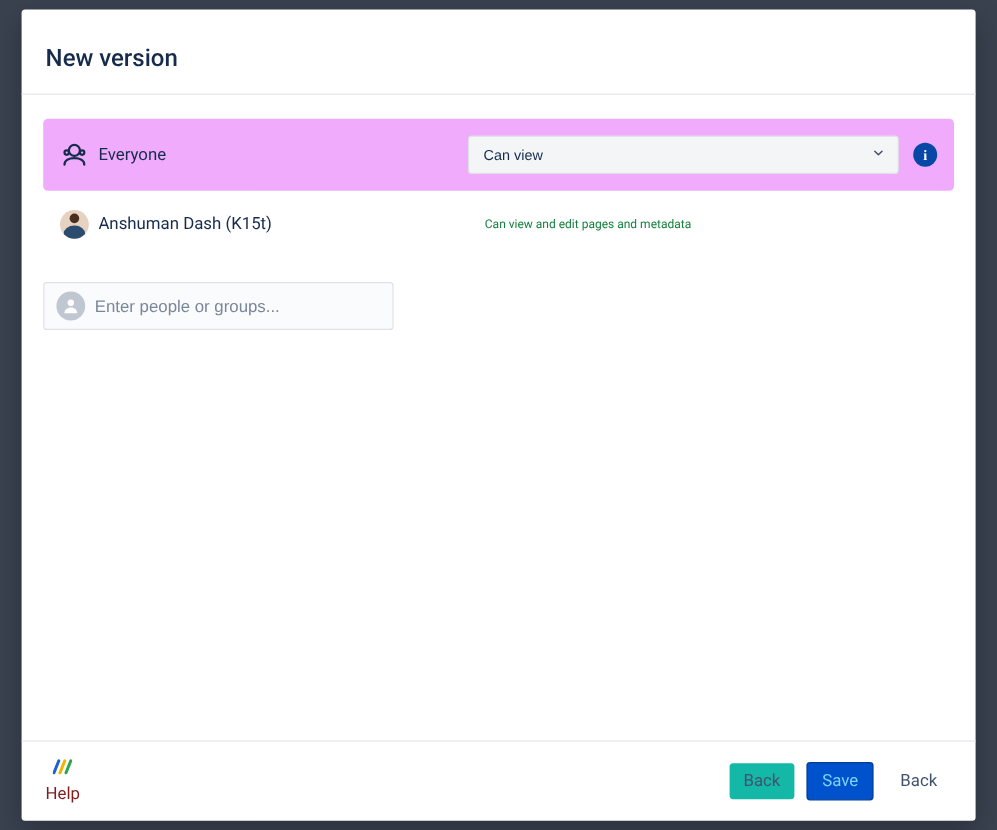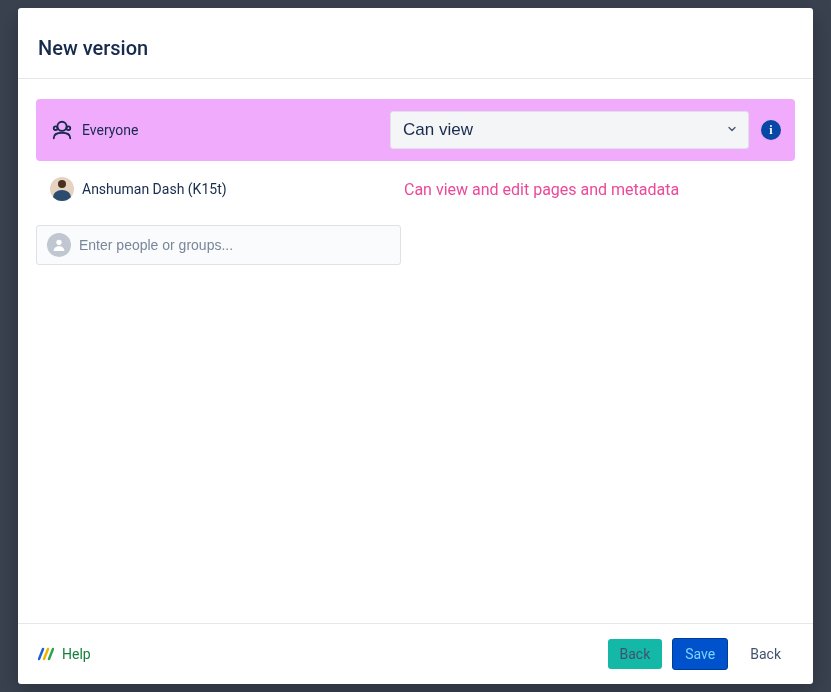--- a/index.html
+++ b/index.html
@@ -84,21 +84,21 @@
     }
     .select-wrap {
       position: relative;
       flex: 1;
     }
     .select-box {
       background: #f4f5f7;
       border: 1px solid #dfe1e6;
       border-radius: 3px;
       padding: 8px 32px 8px 12px;
-      font-size: 17px;
+      font-size: 12px;
       color: #172B4D;
       width: 100%;
       text-align: left;
       cursor: pointer;
       position: relative;
     }
     .select-chevron {
       position: absolute;
       right: 10px;
       top: 50%;
@@ -147,27 +147,27 @@
       position: absolute;
       bottom: -3px;
       left: 50%;
       transform: translateX(-50%);
       width: 18px;
       height: 14px;
       background: #2b4b6f;
       border-radius: 50% 50% 0 0;
     }
     .perm-text {
-      font-size: 16px;
-      color: #ec4899;
+      font-size: 10px;
+      color: #15803d;
       padding-left: 14px;
     }
     .search-row {
-      width: 365px;
-      margin-top: 8px;
+      width: 292px;
+      margin-top: 20px;
     }
     .search-box {
       display: flex;
       align-items: center;
       gap: 8px;
       border: 1px solid #dfe1e6;
       background: #fafbfc;
       border-radius: 3px;
       padding: 7px 10px;
       width: 100%;
@@ -198,22 +198,23 @@
       padding: 14px 20px;
       display: flex;
       align-items: center;
       justify-content: space-between;
     }
     .help-link {
       display: flex;
       align-items: center;
       gap: 8px;
       font-size: 14px;
-      color: #15803d;
+      color: #7f1d1d;
       cursor: pointer;
+      flex-direction: column;
     }
     .help-stripes {
       display: inline-flex;
       gap: 0;
     }
     .footer-buttons {
       display: flex;
       align-items: center;
       gap: 10px;
     }

